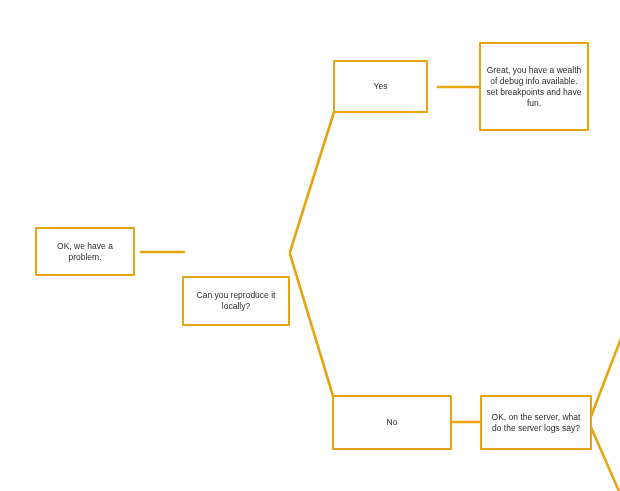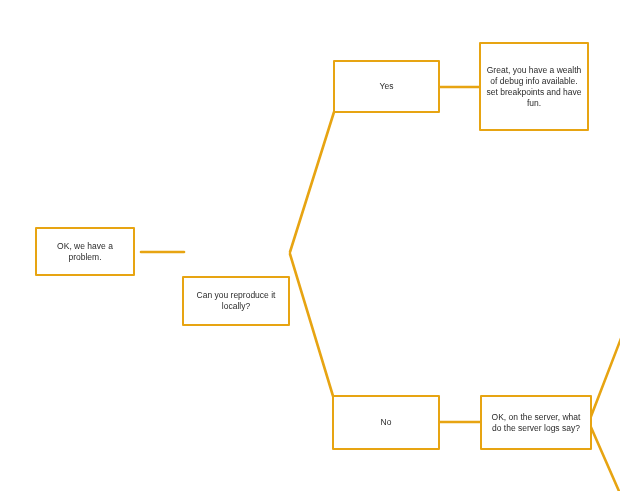--- a/index.html
+++ b/index.html
@@ -40,23 +40,23 @@
     justify-content: center;
     text-align: center;
     color: #2b2b2b;
     font-size: 8.5px;
     line-height: 11px;
     padding: 4px;
   }
   .node .label { display: block; }
   .node-problem   { left: 35px;  top: 227px; width: 100px; height: 49px; }
   .node-reproduce { left: 182px; top: 228px; width: 108px; height: 50px; margin-top: 48px; }
-  .node-yes       { left: 333px; top: 60px;  width: 107px; height: 53px; }
+  .node-yes       { left: 333px; top: 60px;  width: 95px; height: 53px; }
   .node-great     { left: 479px; top: 42px;  width: 110px; height: 89px; }
-  .node-no        { left: 332px; top: 395px; width: 108px; height: 55px; }
+  .node-no        { left: 332px; top: 395px; width: 120px; height: 55px; }
   .node-server    { left: 480px; top: 395px; width: 112px; height: 55px; }
 </style>
 </head>
 <body>
 
 <div class="canvas">
 
   <svg class="edges" viewBox="0 0 620 491" xmlns="http://www.w3.org/2000/svg">
     <line x1="141" y1="252" x2="184" y2="252"></line>
     <line x1="290" y1="252" x2="334" y2="112"></line>

